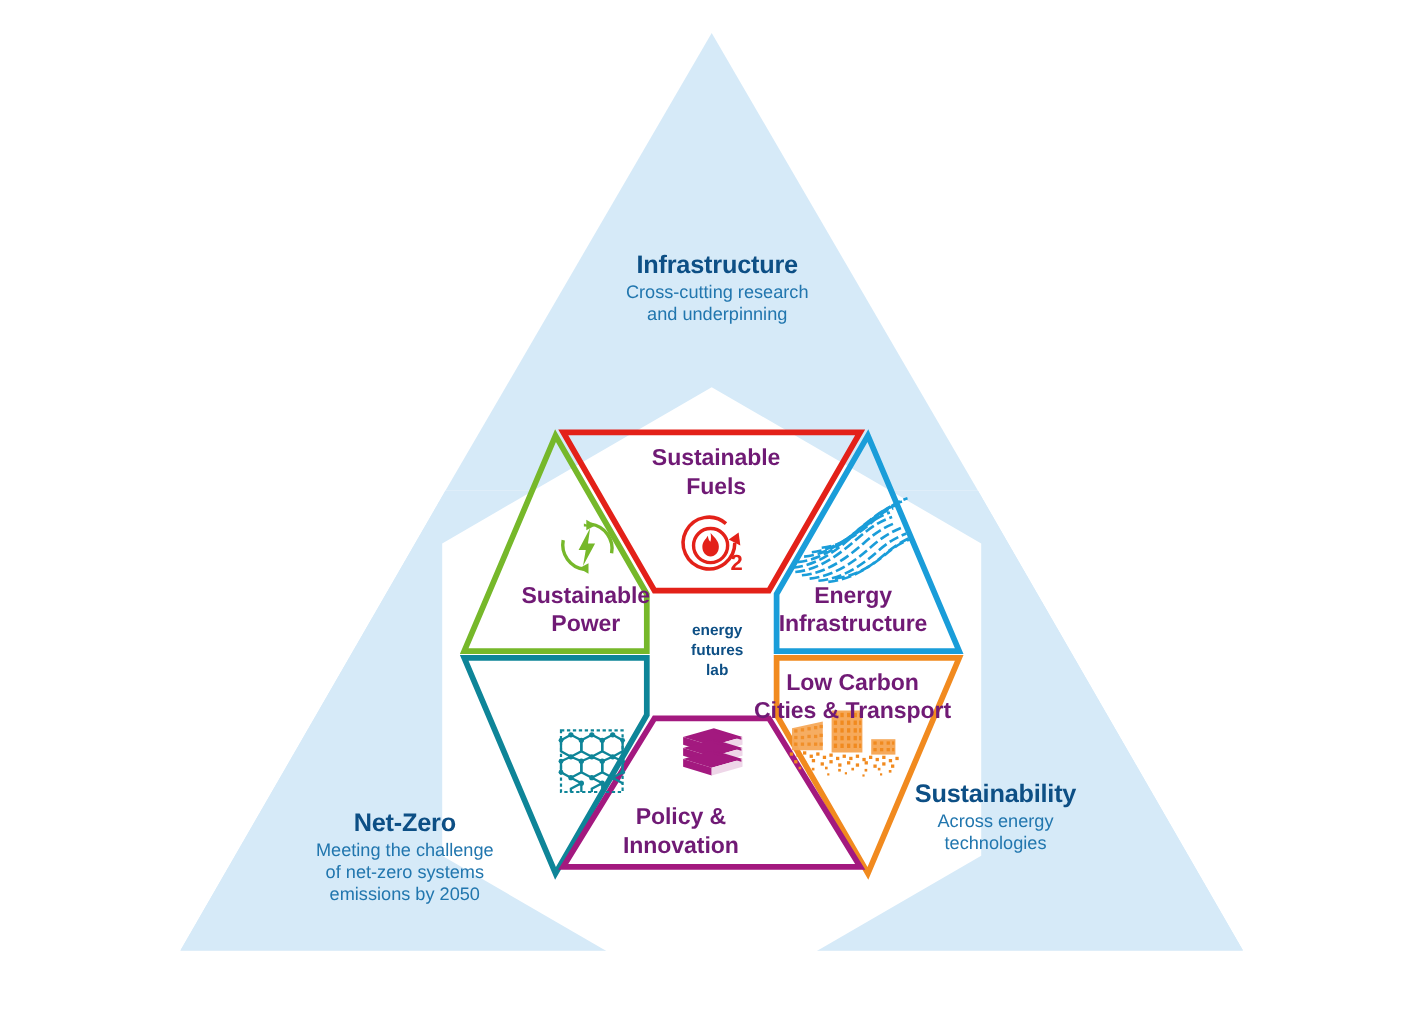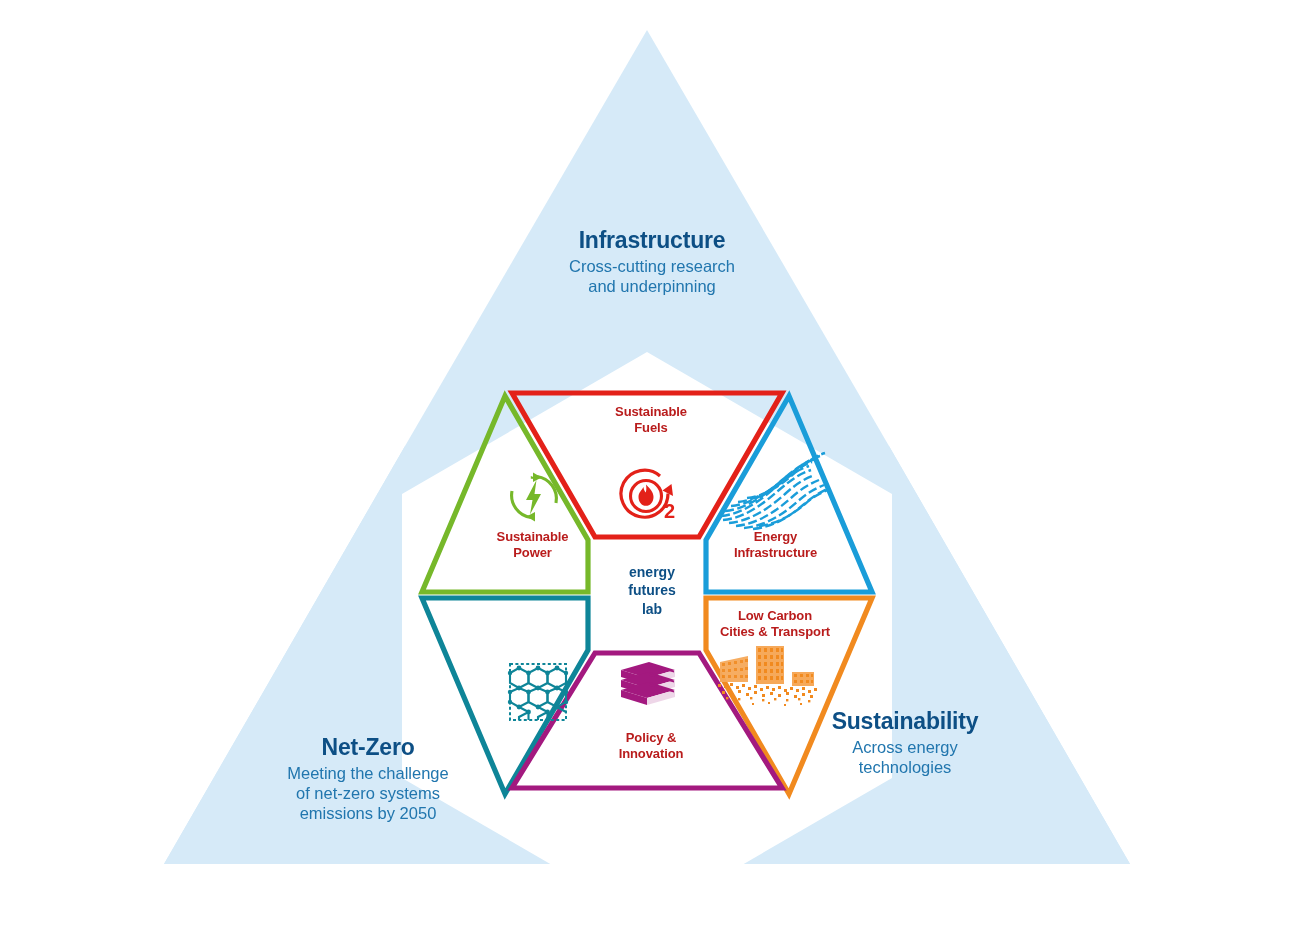--- a/index.html
+++ b/index.html
@@ -26,29 +26,29 @@
   #blk-netzero{left:223px;top:733px;width:290px;}
   #blk-netzero .hdr{font-size:23px;margin-bottom:3px;}
   #blk-netzero .sub{font-size:16.5px;line-height:1.21;}
 
   #blk-sustainability{left:760px;top:707px;width:290px;}
   #blk-sustainability .hdr{font-size:23px;margin-bottom:3px;}
   #blk-sustainability .sub{font-size:16.5px;line-height:1.21;}
 
   
   .seg-label{
-    position:absolute;text-align:center;color:#b91c1c;
-    font-weight:bold;font-size:13px;line-height:1.24;letter-spacing:-0.1px;
+    position:absolute;text-align:center;color:#701a75;
+    font-weight:bold;font-size:21px;line-height:1.24;letter-spacing:-0.1px;
   }
   #lbl-fuels{left:556px;top:404px;width:190px;}
   #lbl-power{left:440px;top:529px;width:185px;}
   #lbl-infra{left:678px;top:529px;width:195px;}
   #lbl-materials{left:445px;top:608px;width:180px;}
   #lbl-lowcarbon{left:670px;top:608px;width:210px;}
-  #lbl-policy{left:556px;top:730px;width:190px;}
+  #lbl-policy{left:524px;top:730px;width:190px;}
 
   .center-label{
     position:absolute;left:602px;top:563px;width:100px;
     text-align:center;color:#0d4f85;font-weight:bold;
     font-size:14px;line-height:1.32;
   }
 </style>
 </head>
 <body>
 

